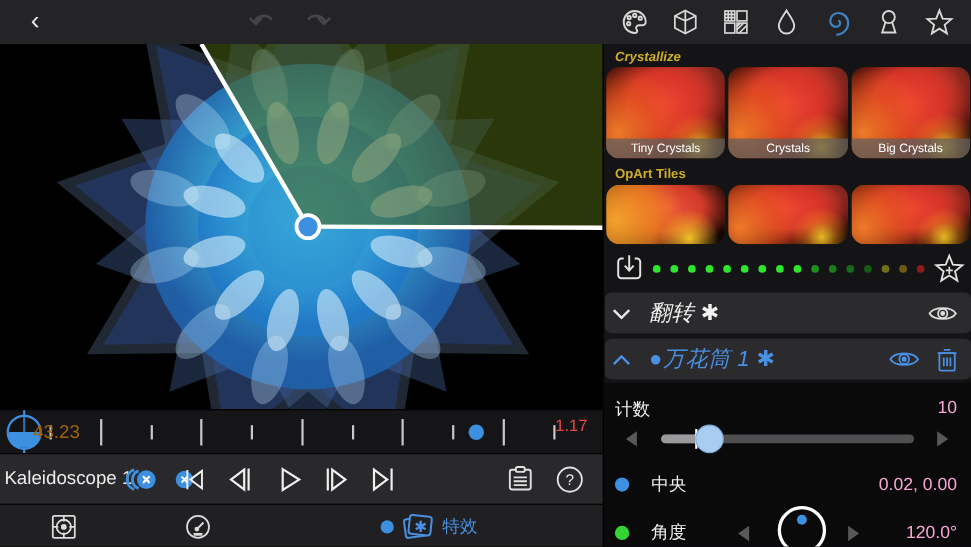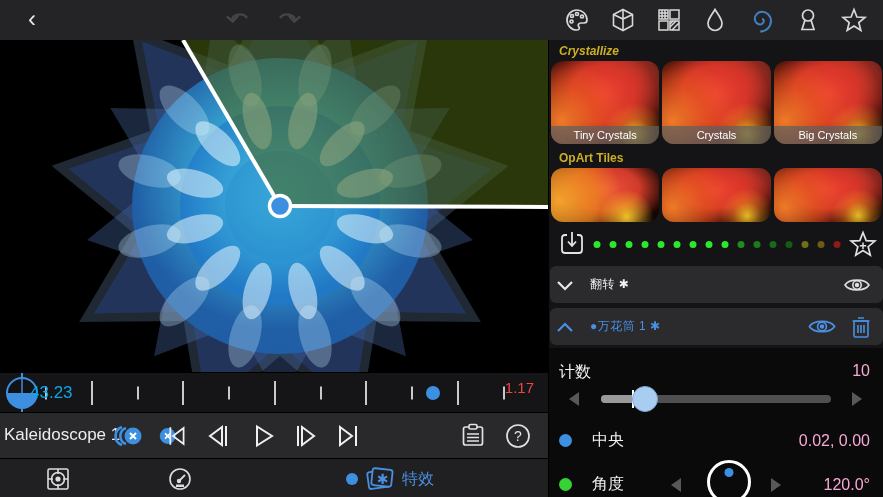--- a/index.html
+++ b/index.html
@@ -17,21 +17,21 @@
   
   .preview { position:absolute; left:0; top:40px; width:548px; height:332px; background:#000; overflow:hidden; }
 
   
   .timeline { position:absolute; left:0; top:372px; width:548px; height:40px; background:#151517; border-top:1px solid #000; }
   .tick { position:absolute; width:2px; background:#c9c9c9; top:50%; transform:translateY(-50%); }
   .kf-dot { position:absolute; width:14px; height:14px; border-radius:50%; background:#3d8fe0; top:13px; }
   .playhead-line { position:absolute; left:21px; top:0; width:2px; height:40px; background:#3d8fe0; }
   .playhead { position:absolute; left:6px; top:4px; width:32px; height:32px; border-radius:50%; border:2px solid #3d8fe0;
               background:linear-gradient(to bottom, rgba(10,10,16,.25) 50%, #3d8fe0 50%); }
-  .tl-cur { position:absolute; left:30px; top:10px; color:#0ea5e9; font-size:17px; }
+  .tl-cur { position:absolute; left:30px; top:10px; color:#a16207; font-size:17px; }
   .tl-end { position:absolute; right:14px; top:6px; color:#ef4444; font-size:15px; }
 
   
   .transport { position:absolute; left:0; top:412px; width:548px; height:46px; background:#29292c; border-top:1px solid #000; }
   .clipname { position:absolute; left:4px; top:12px; color:#ececec; font-size:17px; }
   .tbtn { position:absolute; top:9px; width:30px; height:28px; display:flex; align-items:center; justify-content:center; cursor:pointer; }
 
   
   .tabbar { position:absolute; left:0; top:458px; width:548px; height:39px; background:#202023; border-top:1px solid #000; }
   .tab { position:absolute; top:5px; height:30px; display:flex; align-items:center; gap:6px; cursor:pointer; }
@@ -59,21 +59,21 @@
     color:#fff; font-size:11px; text-align:center; line-height:18px; white-space:nowrap; overflow:hidden; }
 
   .pager { position:absolute; left:0; top:185px; width:335px; height:38px; display:flex; align-items:center; }
   .dots { position:absolute; left:50%; transform:translateX(-50%); display:flex; gap:9px; }
   .dot { width:7px; height:7px; border-radius:50%; }
   .dl-btn { position:absolute; left:8px; top:4px; width:30px; height:30px; cursor:pointer; }
   .fav-btn { position:absolute; right:6px; top:4px; width:30px; height:30px; cursor:pointer; }
 
   .layer-row { position:absolute; left:1px; width:333px; height:37px; background:#2b2b2e; border-radius:6px;
                display:flex; align-items:center; cursor:pointer; }
-  .layer-name { font-size:12px; margin-left:10px; letter-spacing:.5px; }
+  .layer-name { font-size:20px; margin-left:10px; letter-spacing:.5px;font-style:italic; }
   .row-white { color:#f2f2f2; }
   .row-blue { color:#4a90e2; }
   .chev { width:30px; display:flex; justify-content:center; }
   .row-right { margin-left:auto; display:flex; align-items:center; gap:14px; padding-right:12px; }
 
   .params { position:absolute; left:0; top:308px; width:335px; height:149px; background:#0a0a0b; }
   .param-label { color:#f2f2f2; font-size:16px;font-family:Liberation Serif, serif; }
   .param-value { color:#f9a8d4; font-size:16px; }
   .count-row { position:absolute; left:10px; right:14px; top:14px; display:flex; justify-content:space-between; }
   .slider-row { position:absolute; left:0; top:36px; width:335px; height:30px; }

